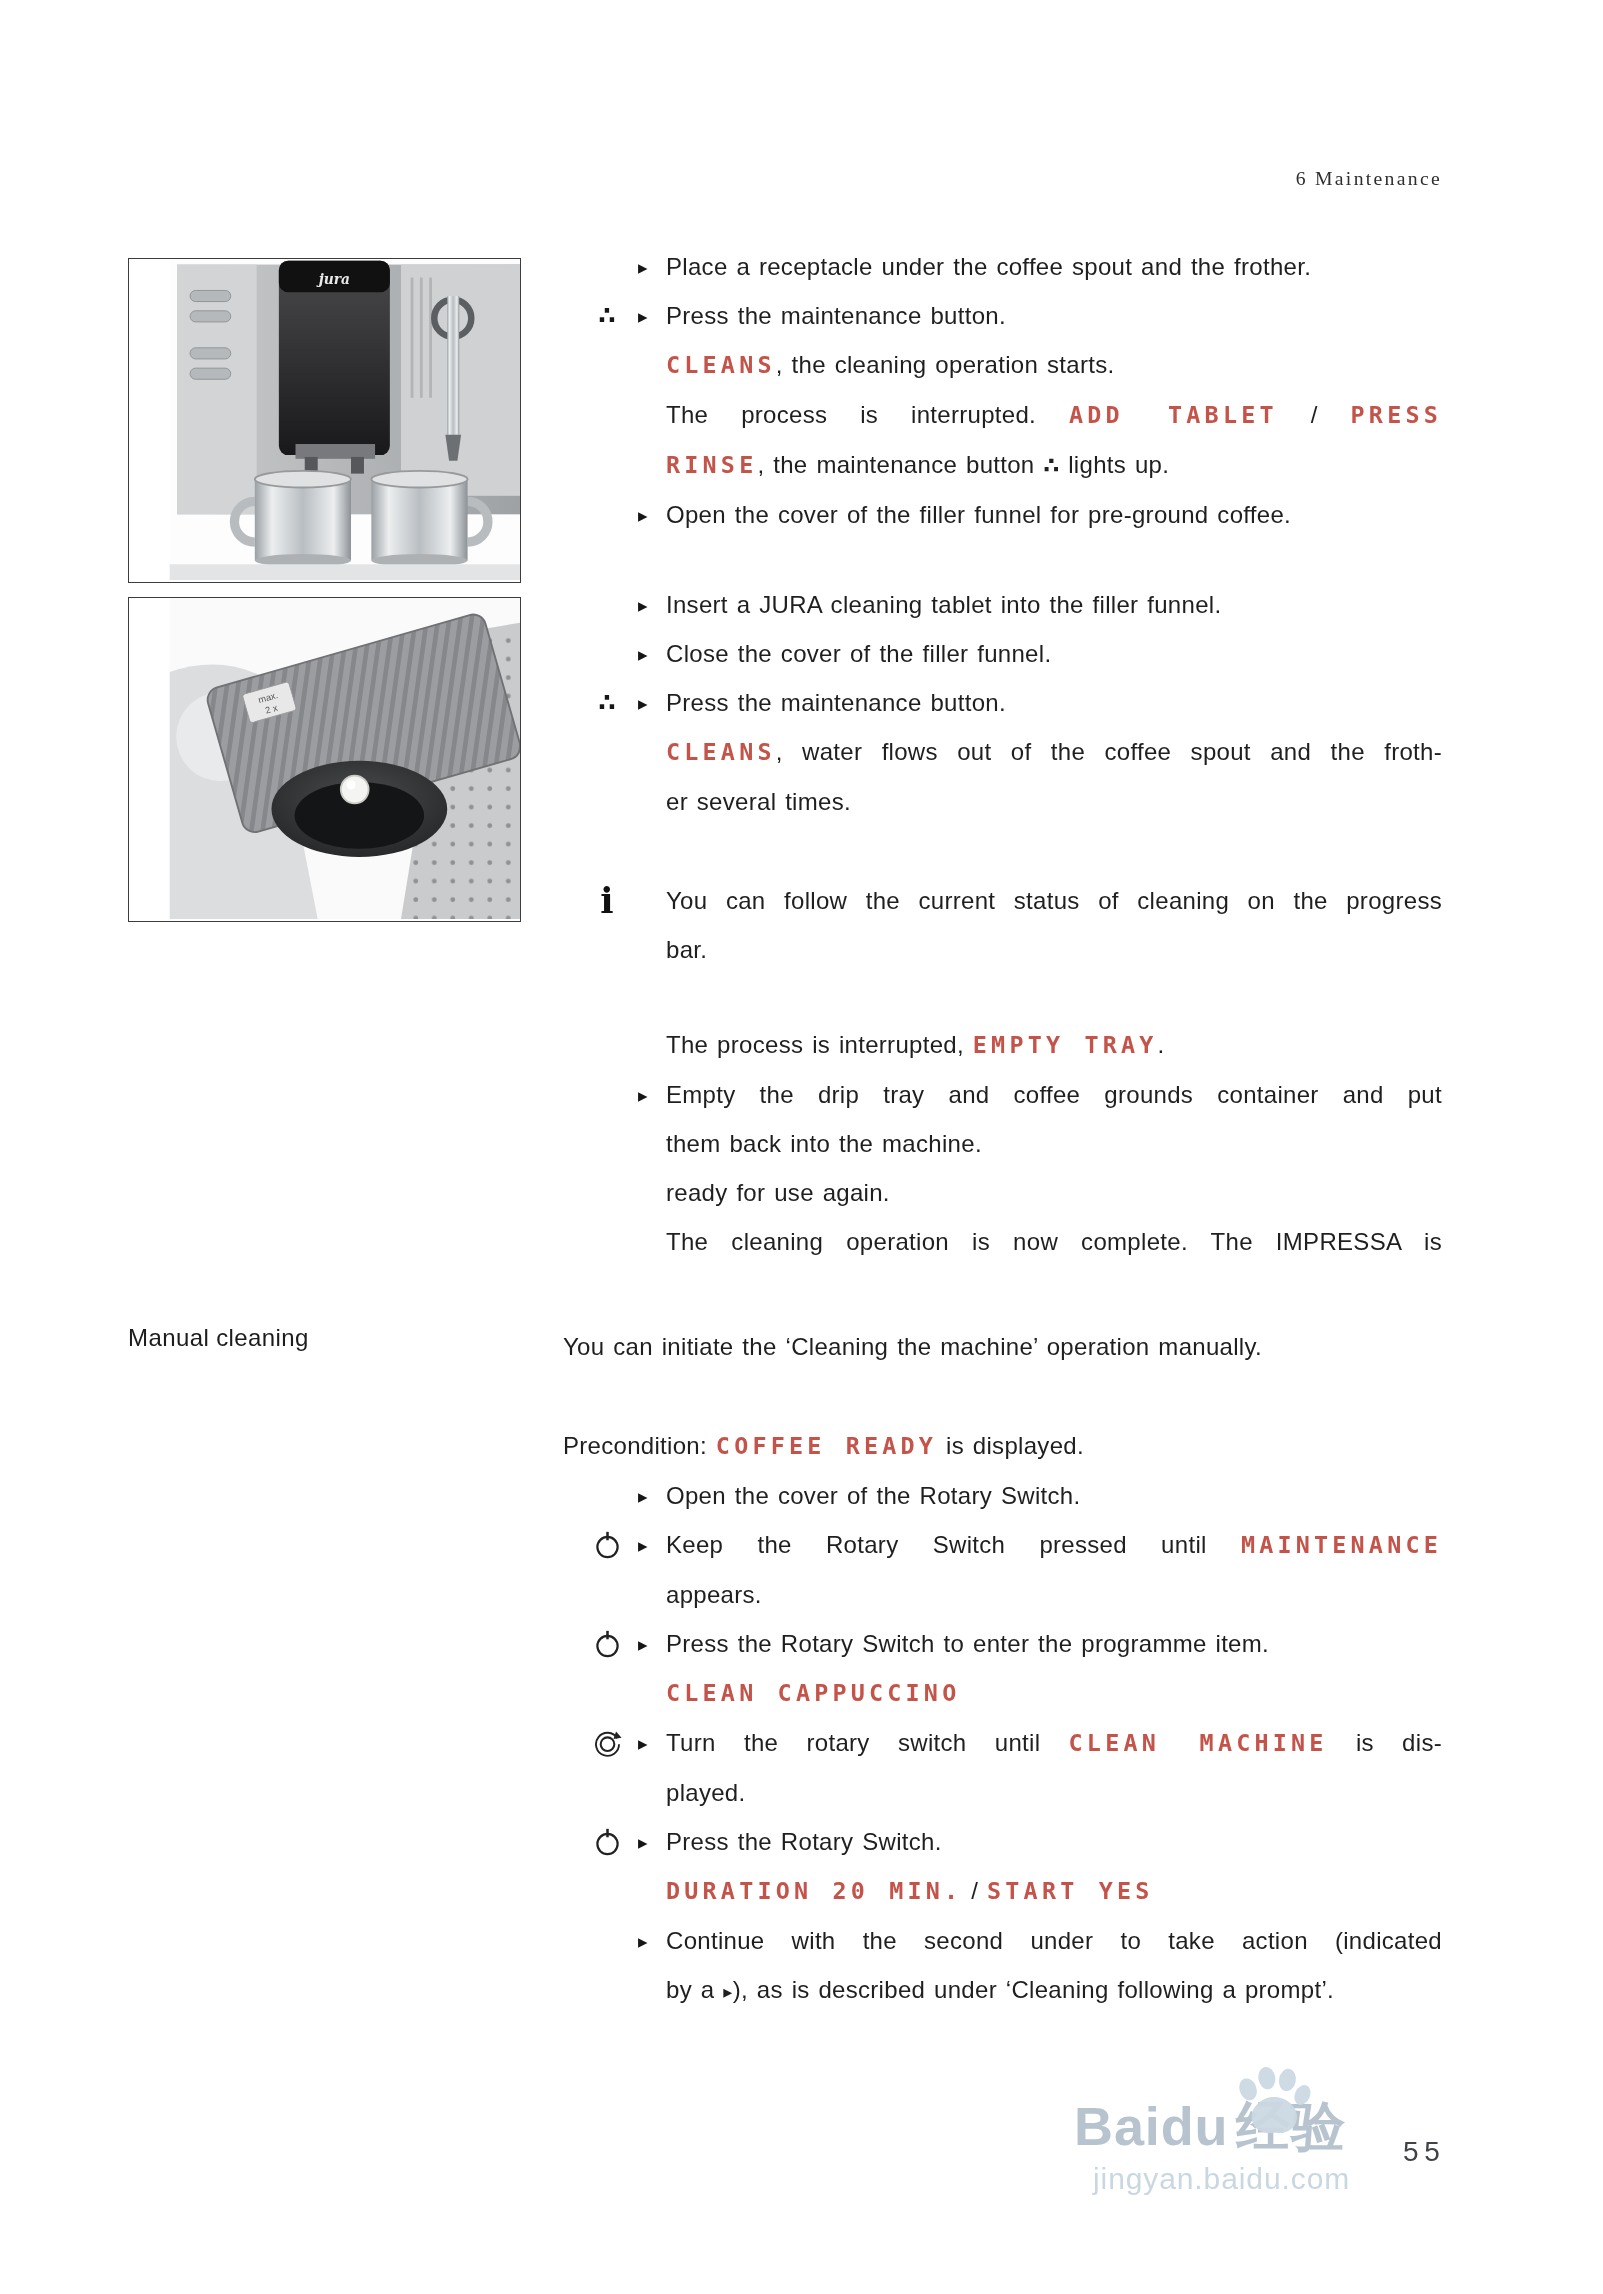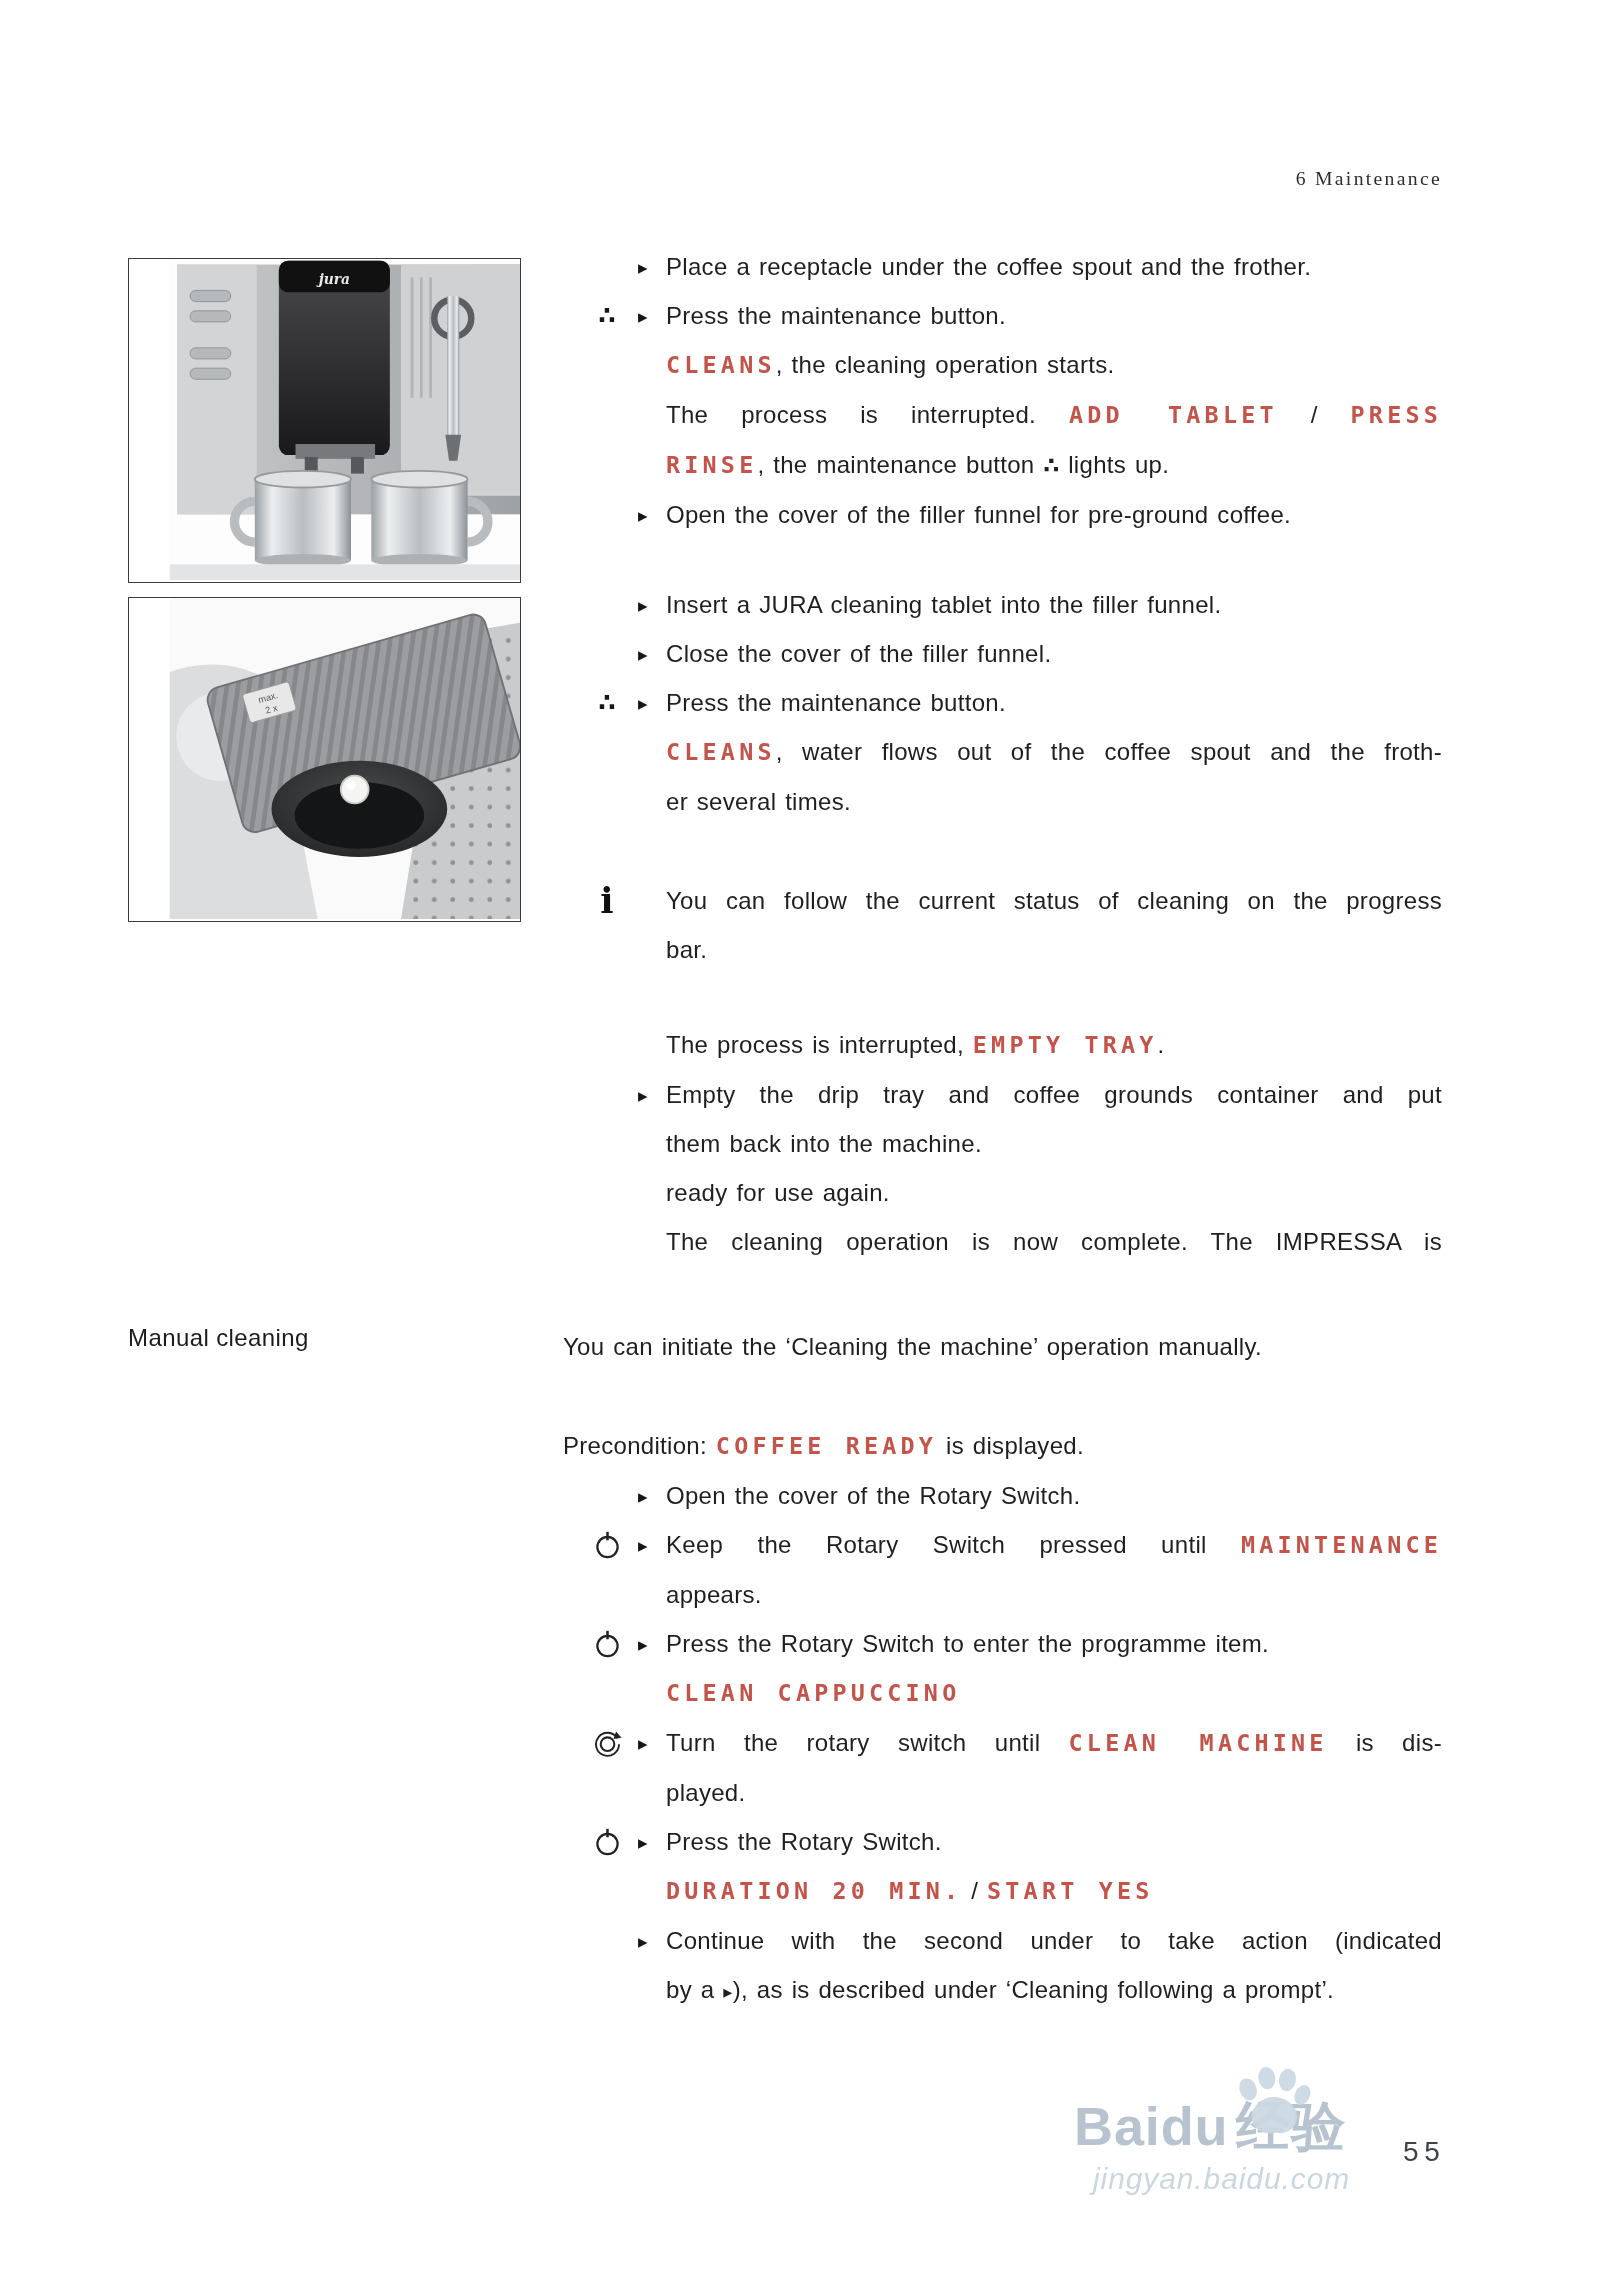--- a/index.html
+++ b/index.html
@@ -71,21 +71,21 @@
   .seg-tri  { font-family:"DejaVu Sans",sans-serif; font-size:18px; }
 
   
   .watermark { position:absolute; left:1074px; top:2097px; width:450px; }
   .wm-row {
     display:flex; align-items:baseline; gap:7.5px;
     font-weight:700; font-size:54px; line-height:1.1; color:var(--wm,#b7c4cf);
     letter-spacing:0.9px;
   }
   .wm-cjk { font-size:54px; font-weight:700; }
-  .wm-url { margin:5.6px 0 0 19px; font-size:30px; letter-spacing:0.9px; color:#c9d7e1;font-style:italic; }
+  .wm-url { margin:5.6px 0 0 19px; font-size:30px; letter-spacing:0.9px; color:#c9d7e1; }
   .paw { position:absolute; left:157px; top:-32px; opacity:.95; }
 
   .pageno {
     position:absolute; left:1403px; top:2136px; z-index:5;
     font-size:28px; letter-spacing:5.6px; color:#3f4345;
   }
 </style>
 </head>
 <body>
 

